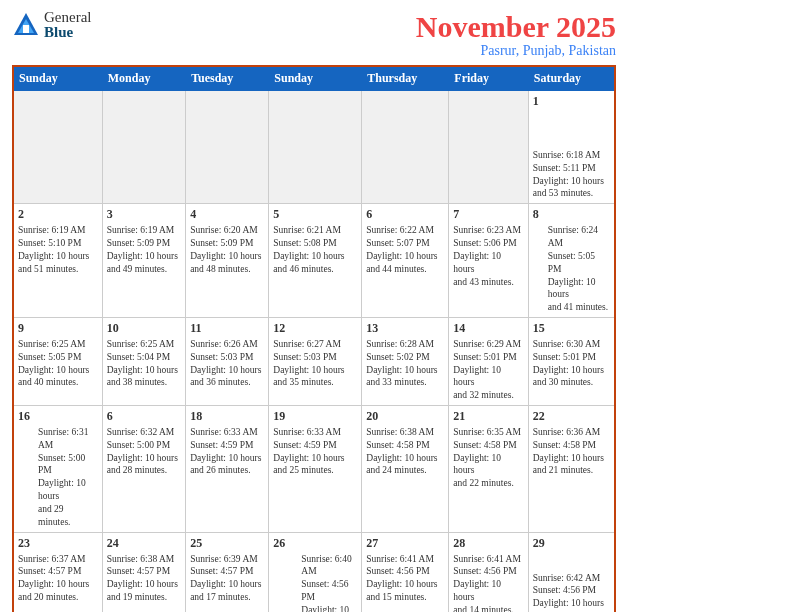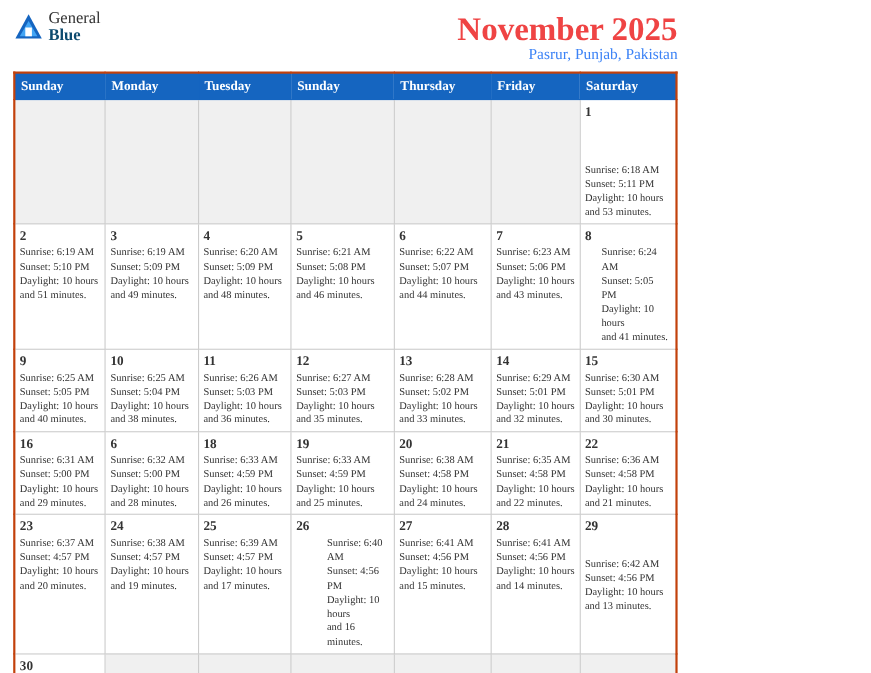--- a/index.html
+++ b/index.html
@@ -251,21 +251,21 @@
             <span class="day-num">15</span>
             <div class="day-info" style="white-space: pre-line;">Sunrise: 6:30 AM
 Sunset: 5:01 PM
 Daylight: 10 hours
 and 30 minutes.</div>
           </td>
         </tr>
         <tr>
           <td>
             <span class="day-num">16</span>
-            <div class="day-info" style="white-space: pre-line;">Sunrise: 6:31 AM
+            <div class="day-info" style="white-space: pre-line; margin-left: 20px;">Sunrise: 6:31 AM
 Sunset: 5:00 PM
 Daylight: 10 hours
 and 29 minutes.</div>
           </td>
           <td>
             <span class="day-num">6</span>
             <div class="day-info" style="white-space: pre-line;">Sunrise: 6:32 AM
 Sunset: 5:00 PM
 Daylight: 10 hours
 and 28 minutes.</div>

